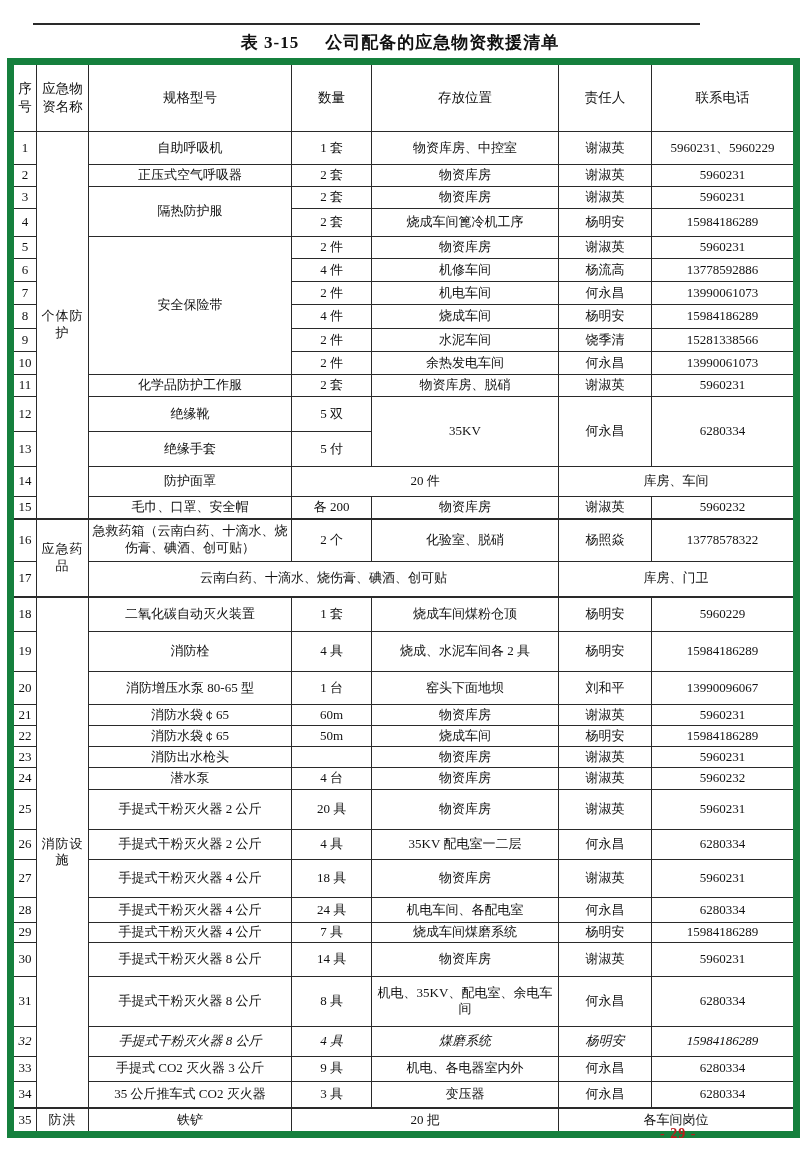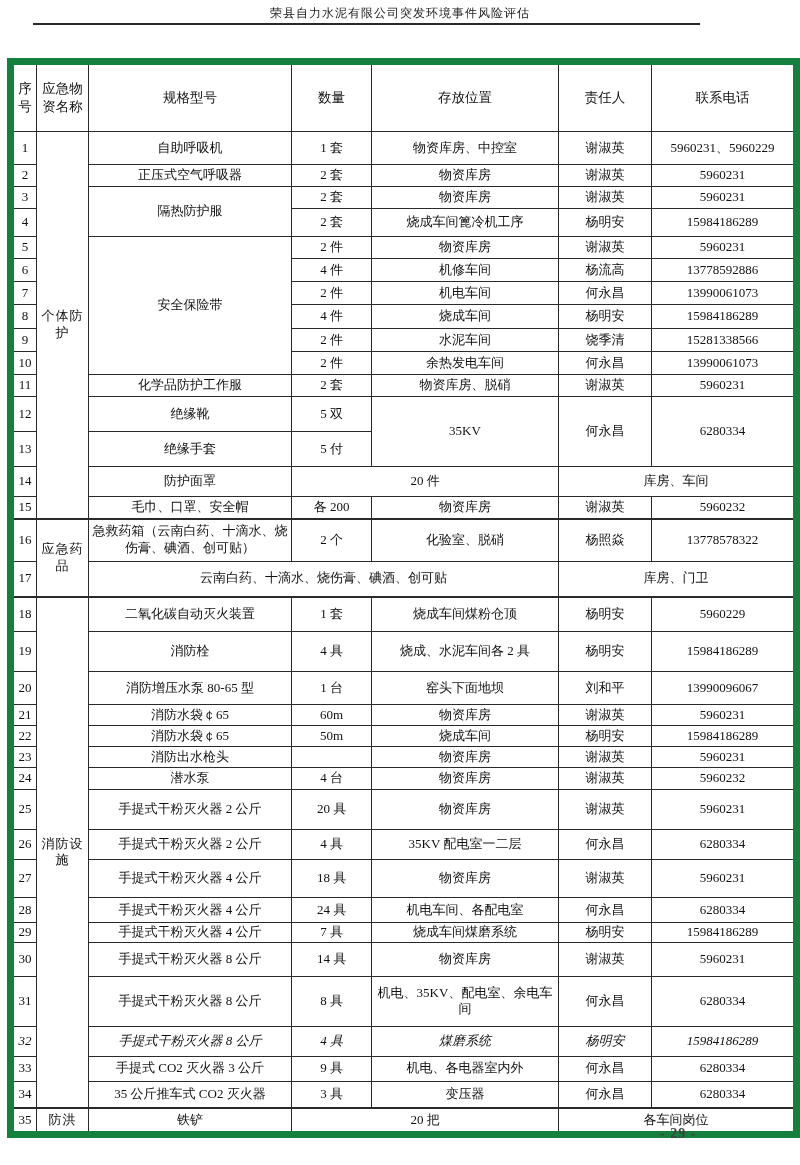--- a/index.html
+++ b/index.html
@@ -38,31 +38,33 @@
     padding: 1px 2px;
     word-break: break-all;
     color: #111;
   }
   table.main th { font-weight: normal; font-size: 13.5px; height: 64px; }
   tr.sep td { border-top: 2px solid #2a2a2a; }
   td.cat { letter-spacing: 1px; }
 
   .page-number {
     position: absolute; top: 1126px; left: 660px;
-    font-size: 14px; font-weight: bold; color: #404040; letter-spacing: 1px;
+    font-size: 14px; font-weight: bold; color: #b91c1c; letter-spacing: 1px;
   }
 </style>
 </head>
 <body>
 
 <div class="page">
 
-  <div class="doc-header">荣县自力水泥有限公司突发环境事件风险评估</div>
   <div class="header-rule"></div>
 
+  <div class="doc-title">
+    <span>表 3-15</span><span class="gap"></span><span>公司配备的应急物资救援清单</span>
+  </div>
 
   <table class="main">
     <colgroup>
       <col style="width:26px">
         <col style="width:52px">
         <col style="width:203px">
       <col style="width:80px">
         <col style="width:187px">
         <col style="width:93px">
       <col style="width:145px">

